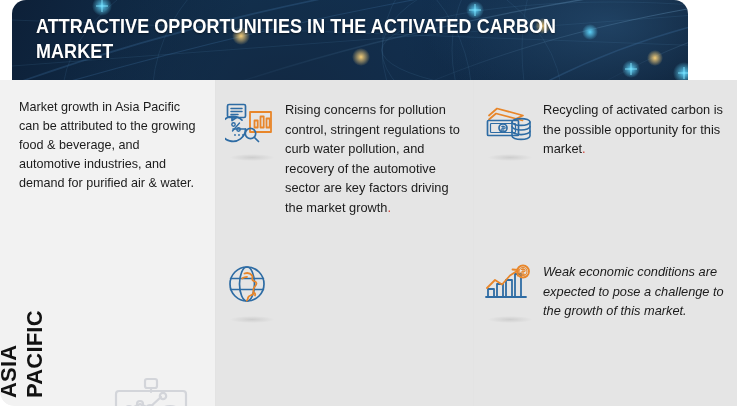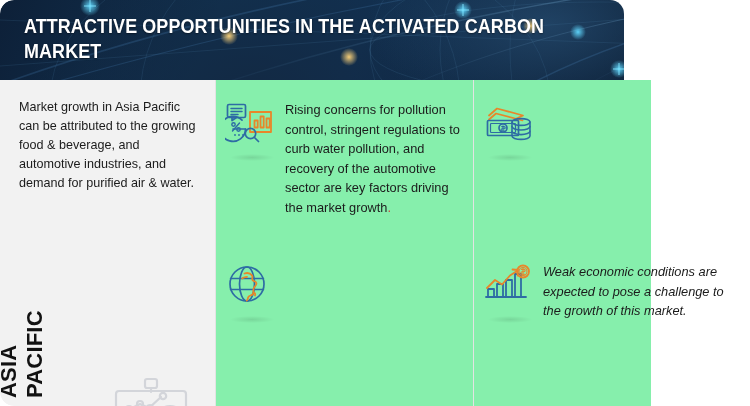--- a/index.html
+++ b/index.html
@@ -15,22 +15,22 @@
     width: 750px;
     height: 406px;
     overflow: hidden;
     background: #ffffff;
     border-radius: 14px;
   }
 
   
   .banner {
     position: absolute;
-    left: 0; top: 0;
-    width: 624px;
+    left: 12px; top: 0;
+    width: 676px;
     height: 80px;
     border-radius: 14px 14px 0 0;
     overflow: hidden;
     background:
       radial-gradient(ellipse 260px 140px at 88% 30%, rgba(38,76,112,0.75) 0%, rgba(20,42,68,0) 70%),
       radial-gradient(ellipse 320px 200px at 40% 120%, rgba(18,40,66,0.9) 0%, rgba(12,28,48,0) 70%),
       linear-gradient(110deg, #0d2038 0%, #12314f 34%, #123050 58%, #0b1d33 100%);
   }
   .banner svg.bgart { position: absolute; left: 0; top: 0; }
   .banner .title {
@@ -93,23 +93,23 @@
     left: 108px;
     top: 296px;
     opacity: 1;
   }
 
   
   .main {
     position: absolute;
     left: 215px;
     top: 80px;
-    width: 436px;
+    width: 522px;
     height: 326px;
-    background: #86efac;
+    background: #e5e5e5;
   }
   .vdivider {
     position: absolute;
     top: 0;
     width: 1px;
     height: 326px;
     background: #e3e3e3;
   }
   .vdivider.d1 { left: 0px; }
   .vdivider.d2 { left: 258px; }
@@ -309,20 +309,21 @@
 
           <g stroke="#2e6ca4" stroke-width="1.6">
             <ellipse cx="38" cy="20" rx="9" ry="3.4"></ellipse>
             <path d="M29 20 v14 a9 3.4 0 0 0 18 0 v-14"></path>
             <path d="M29 24.6 a9 3.4 0 0 0 18 0"></path>
             <path d="M29 29.2 a9 3.4 0 0 0 18 0"></path>
           </g>
         </svg>
         <span class="icon-shadow"></span>
       </div>
+      <div class="card-text"><span>Recycling of activated carbon is the possible opportunity for this market</span><span class="dot">.</span></div>
     </div>
 
     <div class="card c3">
       <div class="icon-wrap">
         <svg width="52" height="46" viewBox="0 0 52 46" fill="none" stroke-linecap="round" stroke-linejoin="round">
           <g stroke="#2e6ca4" stroke-width="1.7">
             <circle cx="22" cy="20" r="17"></circle>
             <ellipse cx="22" cy="20" rx="7.5" ry="17"></ellipse>
             <path d="M5.6 14.5 h32.8 M5.6 25.5 h32.8"></path>
           </g>

